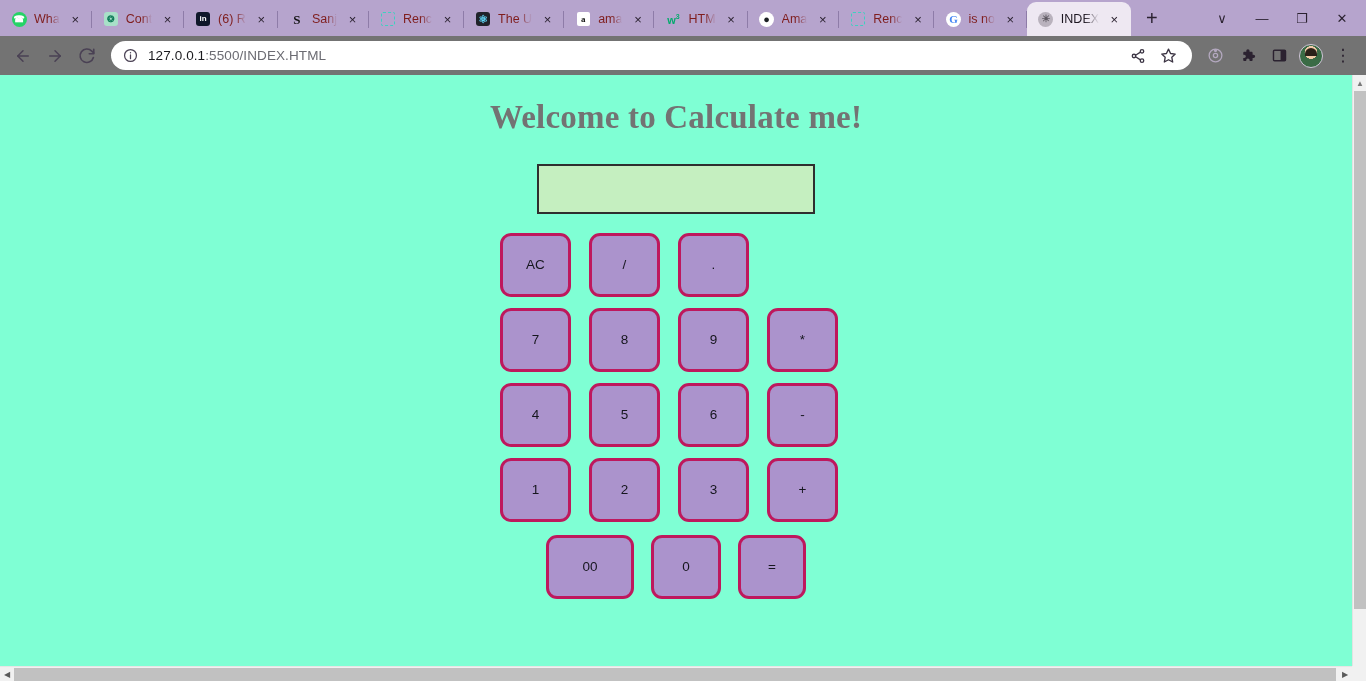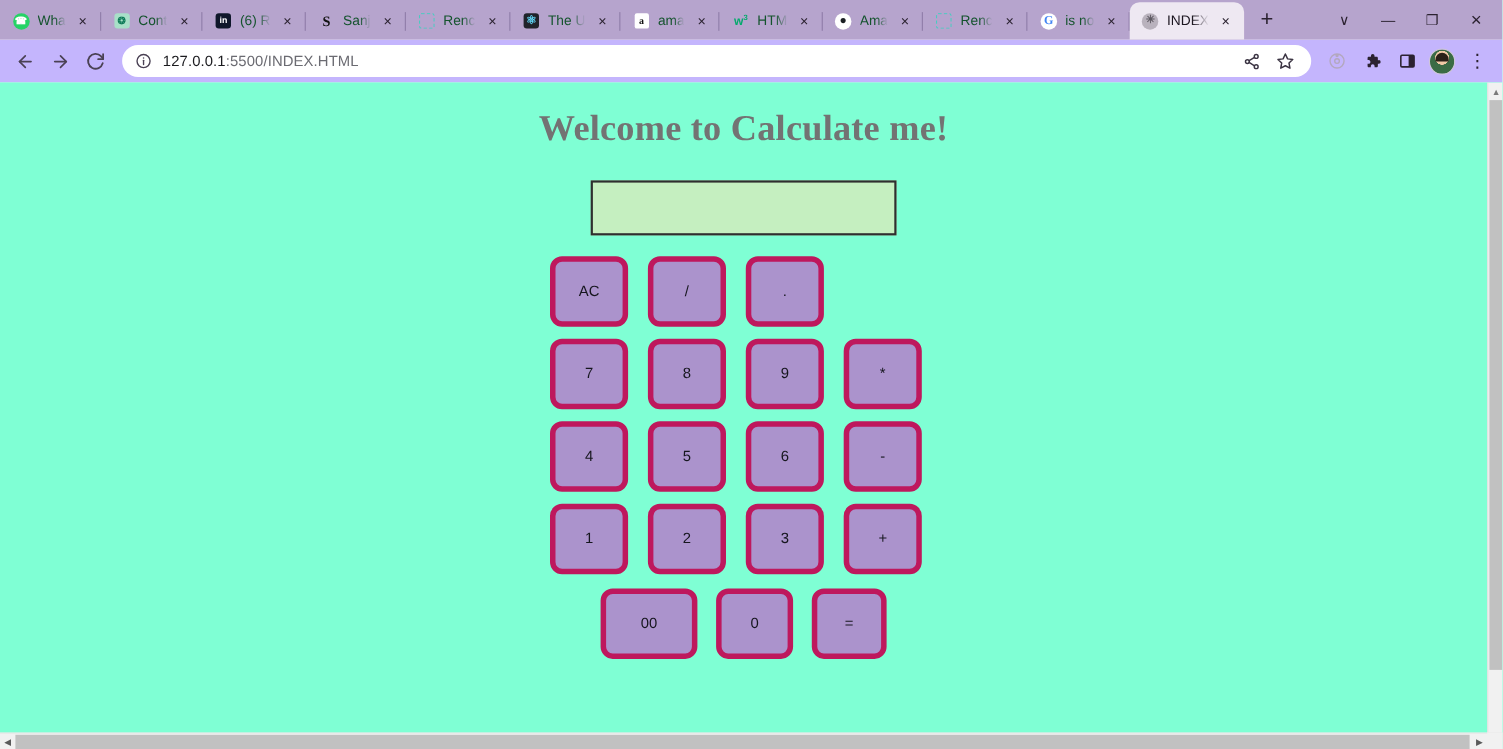--- a/index.html
+++ b/index.html
@@ -45,21 +45,21 @@
   }
   .tab-fav {
     width: 16px; height: 16px;
     flex: 0 0 16px;
     display: flex; align-items: center; justify-content: center;
     font-size: 11px;
     line-height: 1;
   }
   .tab-title {
     font-size: 12.5px;
-    color: #14532d;
+    color: #7f1d1d;
     white-space: nowrap;
     overflow: hidden;
     max-width: 38px;
     flex: 0 1 auto;
     -webkit-mask-image: linear-gradient(to right, #000 60%, transparent 100%);
     mask-image: linear-gradient(to right, #000 60%, transparent 100%);
   }
   .tab.active .tab-title { color: #1c1620; }
   .tab-close {
     width: 17px; height: 17px;
@@ -86,21 +86,21 @@
   }
   .winctl .wbtn {
     width: 40px; height: 34px;
     display: flex; align-items: center; justify-content: center;
     font-size: 13px; color: #2b2230;
   }
 
   
   .toolbar {
     height: 39px;
-    background: #c4b5fd;
+    background: #737373;
     display: flex;
     align-items: center;
     padding: 0 8px;
     box-sizing: border-box;
     gap: 2px;
   }
   .navbtn {
     width: 30px; height: 30px;
     display: flex; align-items: center; justify-content: center;
     border-radius: 50%;
@@ -223,21 +223,21 @@
   }
   .krow.last {
     justify-content: center;
     gap: 17px;
     margin-top: 13px;
   }
   .key {
     width: 71px;
     height: 64px;
     background: #ab93cc;
-    border: 5px solid #be185d;
+    border: 3px solid #be185d;
     border-radius: 11px;
     color: #16161e;
     font-size: 13.5px;
     font-family: "Liberation Sans", sans-serif;
     display: flex;
     align-items: center;
     justify-content: center;
     box-sizing: border-box;
     padding: 0;
     cursor: pointer;

